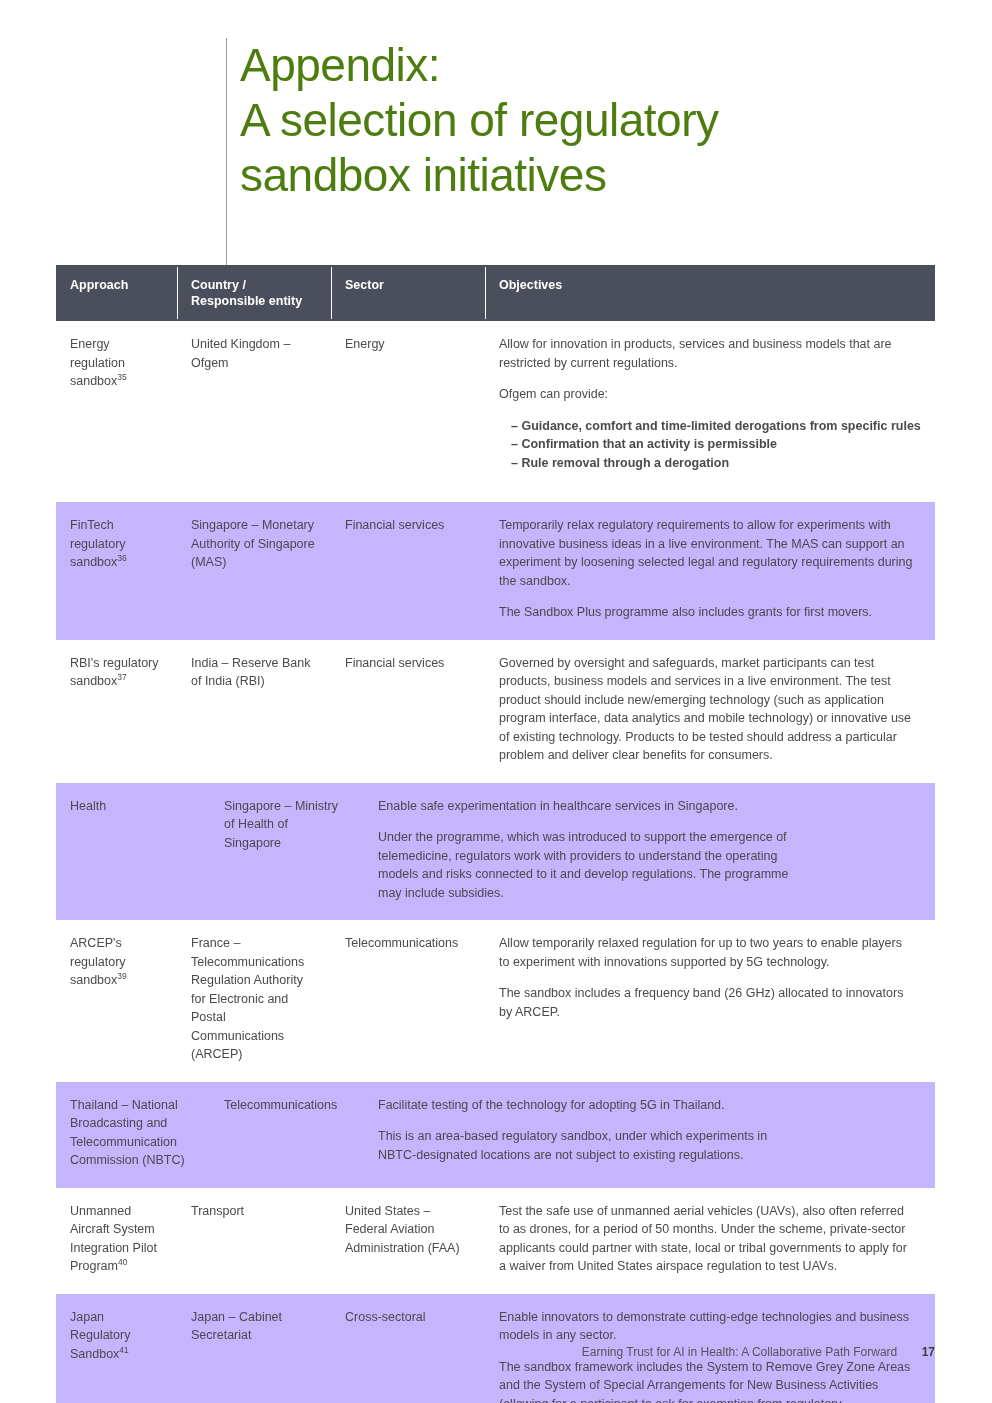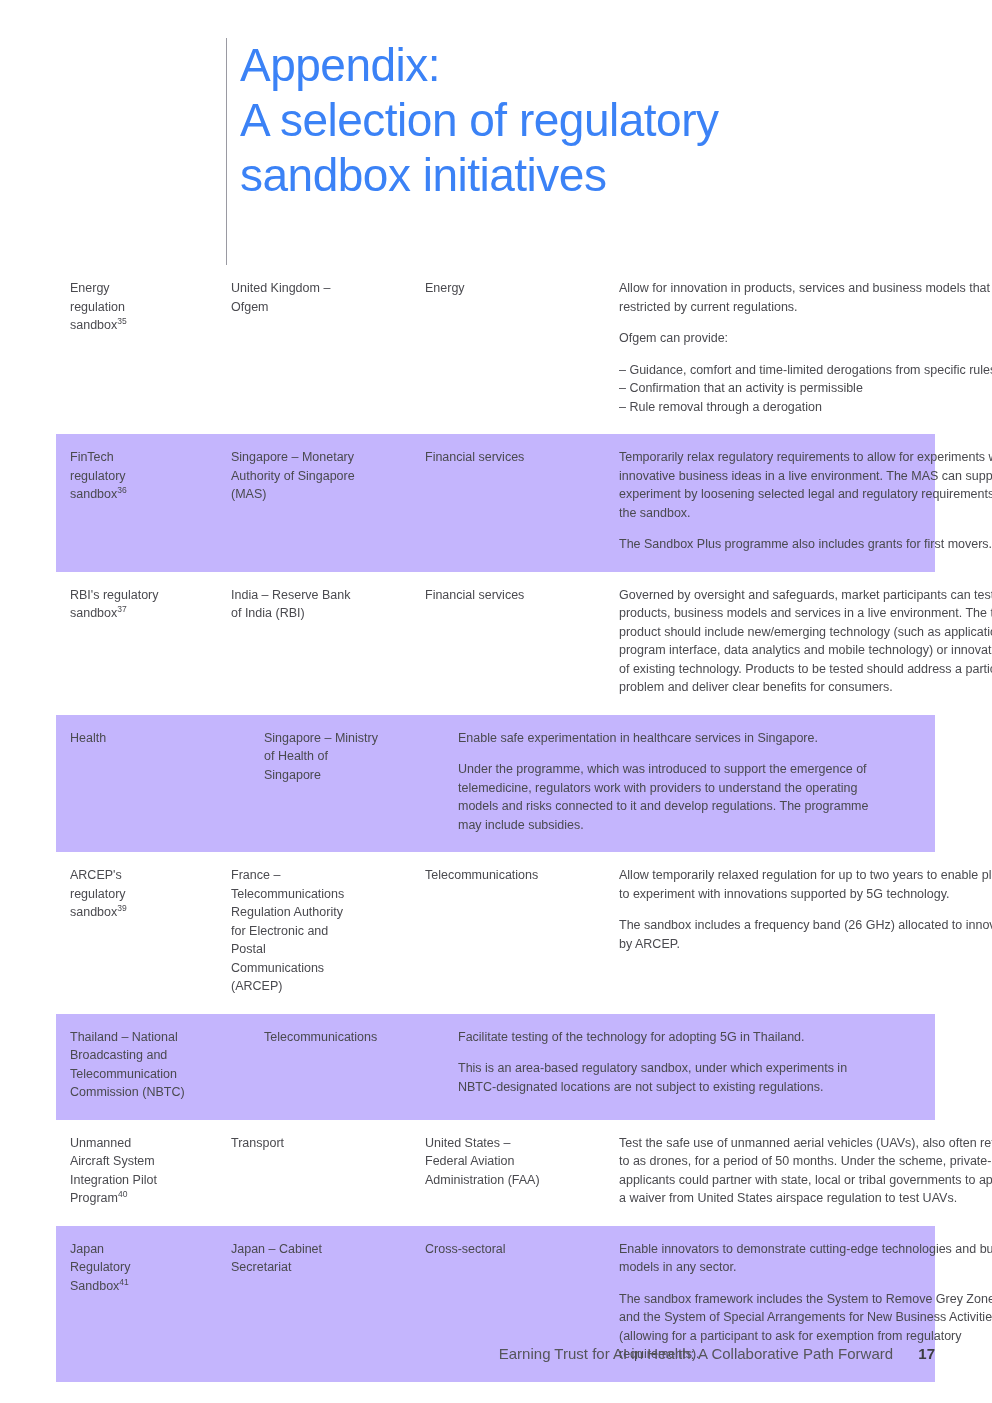--- a/index.html
+++ b/index.html
@@ -25,21 +25,21 @@
     border-left: 1px solid #9a9aa2;
     padding-left: 13px;
     height: 228px;
     box-sizing: border-box;
   }
   .page-title {
     margin: 0;
     font-size: 46px;
     line-height: 55px;
     font-weight: 400;
-    color: #3b82f6;
+    color: #4d7c0f;
     letter-spacing: -0.5px;
     font-family: "Liberation Sans", sans-serif;
   }
   .page-title .tl { display: block; white-space: nowrap; }
 
   
   .table {
     position: absolute;
     left: 56px;
     top: 265px;
@@ -70,50 +70,49 @@
   }
 
   .col1 { width: 121px; flex: 0 0 121px; }
   .col2 { width: 154px; flex: 0 0 154px; }
   .col3 { width: 154px; flex: 0 0 154px; }
   .col4 { width: 450px; flex: 0 0 450px; }
 
   .trow {
     display: flex;
     background: #ffffff;
-    gap: 40px;
   }
   .trow.shaded {
     background: #c4b5fd;
   }
   .trow .cell {
     padding: 14px 16px 18px 14px;
     box-sizing: border-box;
     font-size: 12.5px;
     line-height: 18.5px;
     color: #4a4a4f;
   }
   .trow .cell.c1 { padding-left: 14px; }
   .trow .cell.c4 { padding-right: 22px; }
   .cell p { margin: 0 0 13px 0; }
   .cell p:last-child { margin-bottom: 0; }
-  .cell .bullets { margin: 0; }
+  .cell .bullets { margin: 12px; font-weight: bold; }
   .cell .bullets div { white-space: nowrap; }
   sup {
     font-size: 8.5px;
     vertical-align: super;
     line-height: 0;
   }
 
   
   .footer {
     position: absolute;
     right: 57px;
     top: 1345px;
-    font-size: 15px;
+    font-size: 12px;
     color: #55555a;
     white-space: nowrap;
   }
   .footer .ftxt { }
   .footer .fpage {
     display: inline-block;
     margin-left: 21px;
     font-weight: bold;
     color: #3d3d42;
   }
@@ -123,20 +122,29 @@
 
 <div class="title-wrap">
   <h1 class="page-title">
     <span class="tl">Appendix:</span>
     <span class="tl">A selection of regulatory</span>
     <span class="tl">sandbox initiatives</span>
   </h1>
 </div>
 
 <div class="table">
+  <div class="thead">
+    <div class="cell col1">Approach</div>
+    <div class="cell col2">
+      <span>Country /</span><br>
+      <span>Responsible entity</span>
+    </div>
+    <div class="cell col3">Sector</div>
+    <div class="cell col4">Objectives</div>
+  </div>
   <div id="tbody">
       <div class="trow">
         <div class="cell col1 c1"><span>Energy regulation sandbox</span><sup>35</sup></div>
         <div class="cell col2 c2">United Kingdom – Ofgem</div>
         <div class="cell col3 c3">Energy</div>
         <div class="cell col4 c4">
           <p>Allow for innovation in products, services and business models that are restricted by current regulations.</p>
           <p>Ofgem can provide:</p>
           <div class="bullets">
             <div>– Guidance, comfort and time-limited derogations from specific rules</div>

